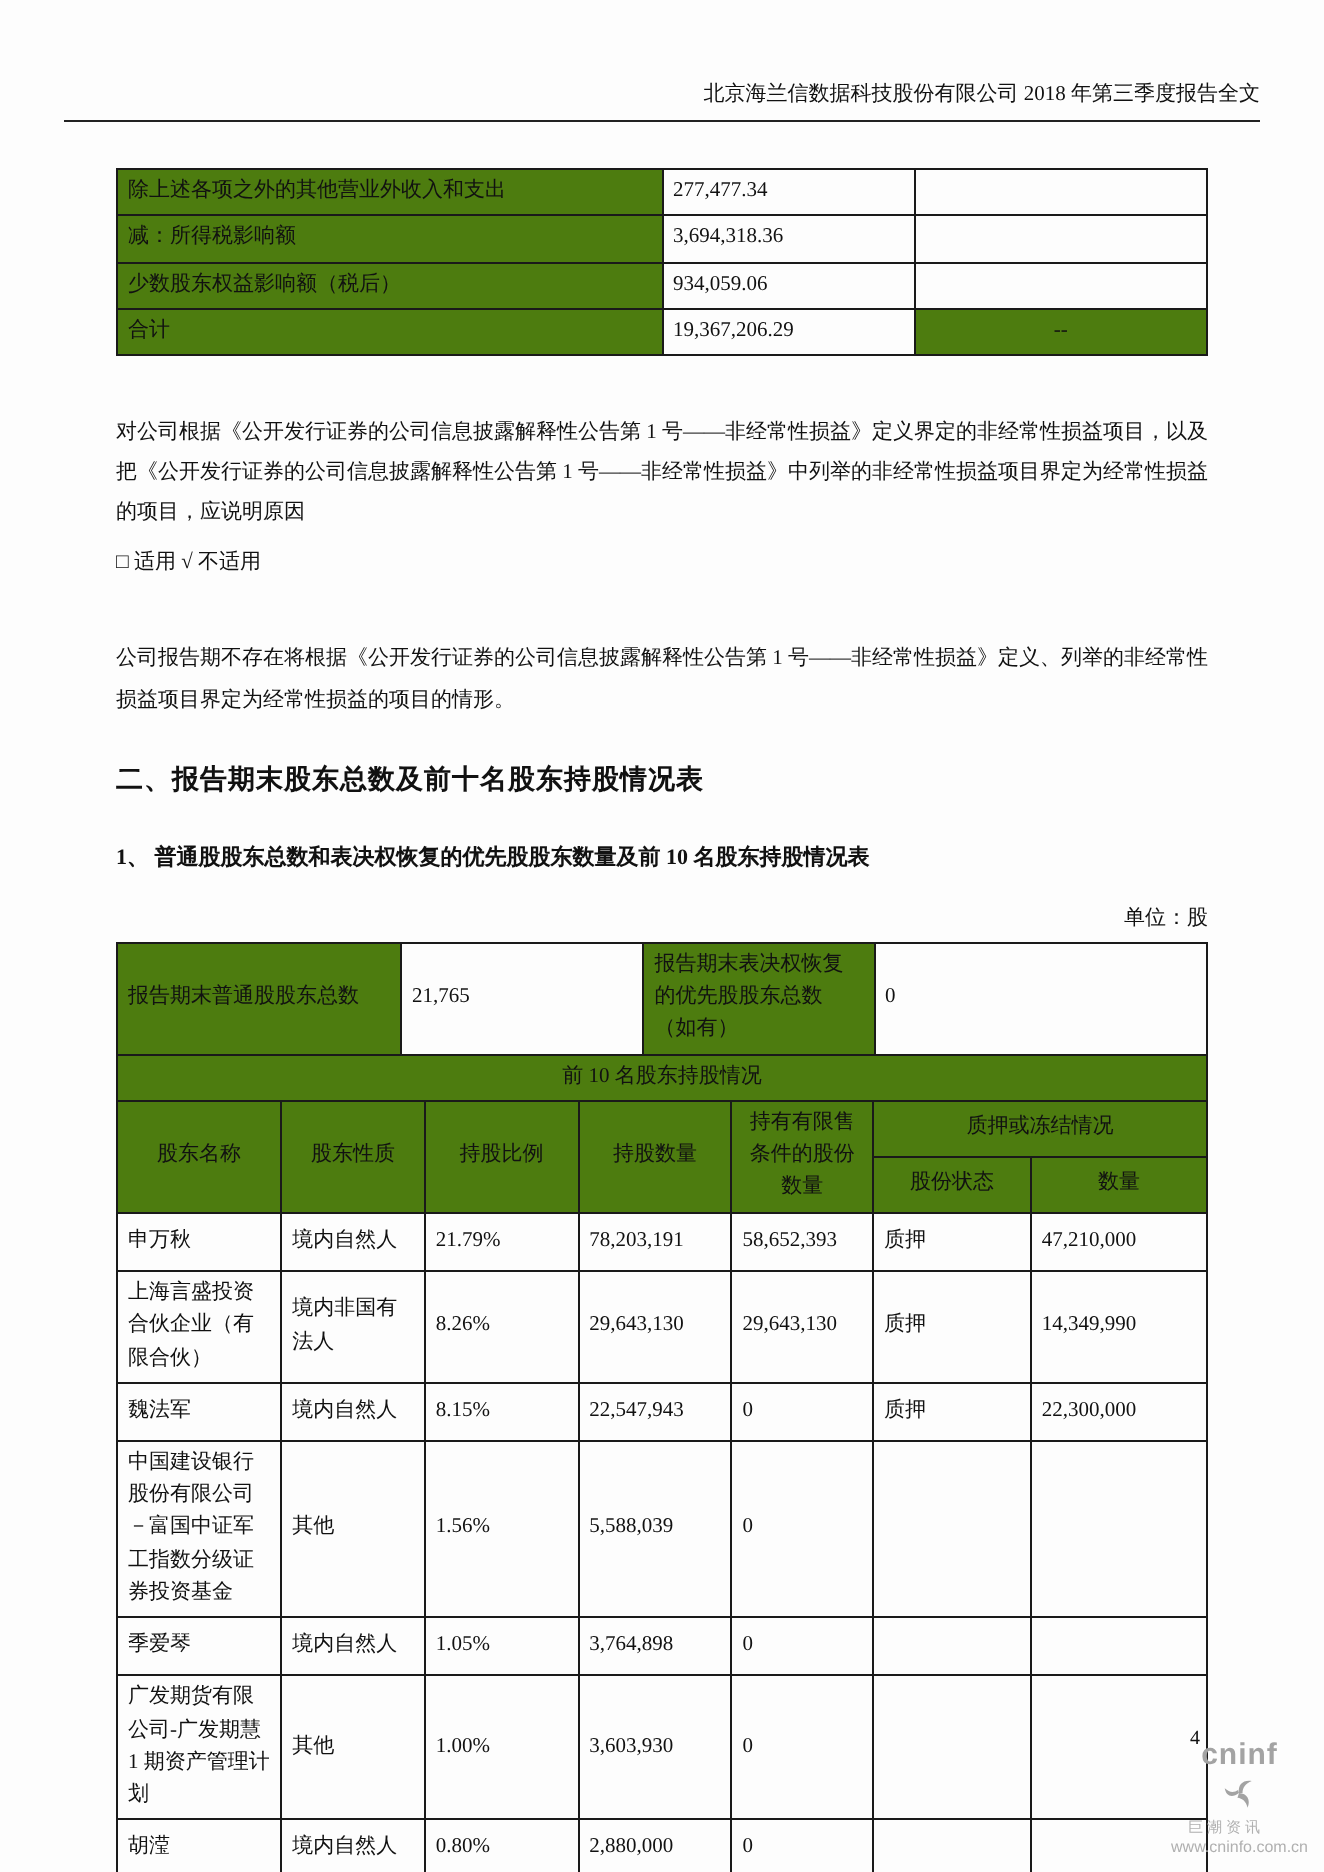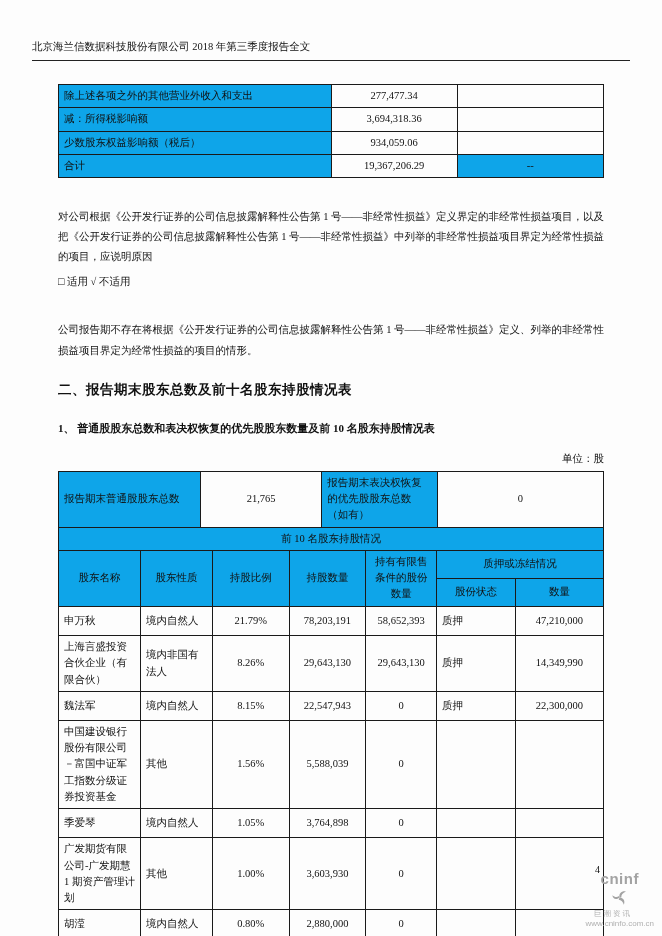--- a/index.html
+++ b/index.html
@@ -8,38 +8,38 @@
     position:relative;
     width:662px; height:936px;
     margin:0 auto;
     background:#fdfdfd;
     font-family:"Liberation Serif","DejaVu Serif",serif;
     color:#111;
     overflow:hidden;
   }
   .doc-header {
     position:absolute; top:40px; left:32px; right:32px;
-    text-align:left;
+    text-align:right;
     font-size:10.5px;
     padding-bottom:6px;
     border-bottom:1.2px solid #222;
   }
   .content {
     position:absolute; top:84px; left:58px; width:546px;
   }
   
   .tbl-wrap { border:1.6px solid #1a1a1a; }
   table { border-collapse:collapse; width:100%; table-layout:fixed; }
   td { border-right:1px solid #1a1a1a; border-bottom:1px solid #1a1a1a;
        font-size:10.5px; line-height:1.55; vertical-align:middle;
        padding:3px 5px; word-break:break-all; }
   td:last-child { border-right:none; }
   table.last tr:last-child td { border-bottom:none; }
-  .gray { background:#0ea5e9; }
-  .num { text-align:center; }
+  .gray { background:#4d7c0f; }
+  .num { text-align:left; }
   .ctr { text-align:center; }
   
   .table-a td { height:21px; }
   .table-a .indent { }
   
   .para { font-size:10.5px; line-height:1.92; text-align:justify; margin-top:29px; }
   .applicability { font-size:10.5px; line-height:1.9; margin-top:4px; }
   .h2 { font-size:13.5px; font-weight:bold; margin-top:20px; letter-spacing:.5px; }
   .h3 { font-size:11px;  font-weight:bold; margin-top:22px; }
   .unit-line { font-size:10.5px; text-align:right; margin-top:16px; margin-bottom:5px; }

